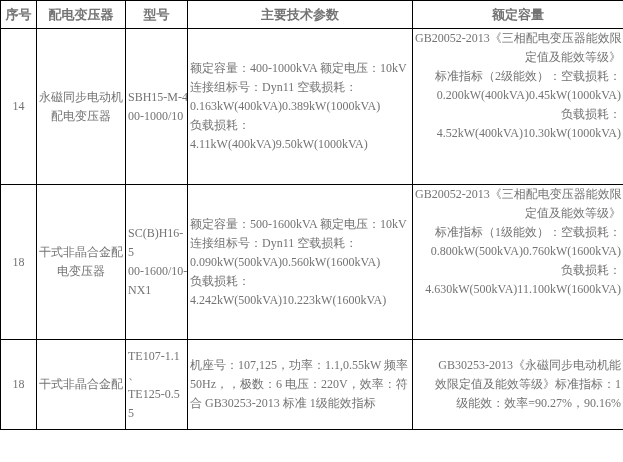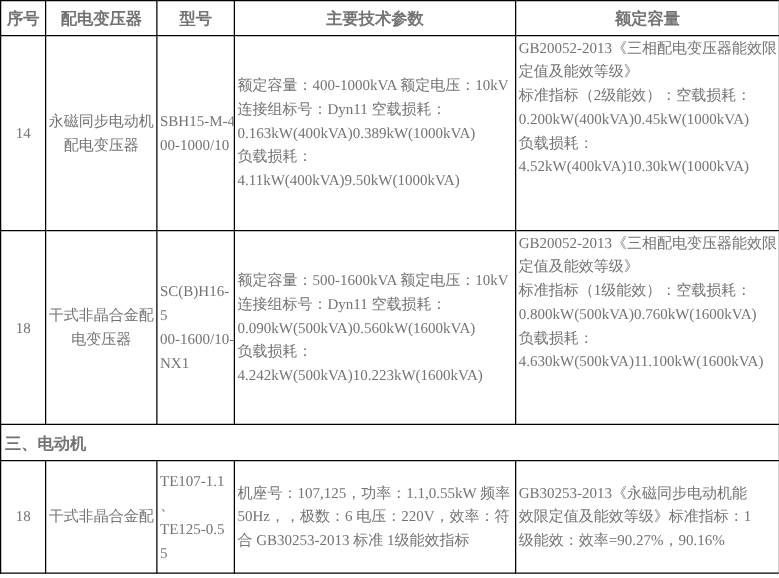--- a/index.html
+++ b/index.html
@@ -37,21 +37,21 @@
   tr.header-row   { height: 28px; }
   tr.row-17       { height: 156px; }
   tr.row-18       { height: 155px; }
   tr.row-section  { height: 29px; }
   tr.row-19       { height: 90px; }
 
   td.c-serial  { text-align: center; vertical-align: middle; }
   td.c-name    { text-align: center; vertical-align: middle; }
   td.c-model   { text-align: left;   vertical-align: middle; }
   td.c-params  { text-align: left;   vertical-align: middle; margin-left: 12px; }
-  td.c-standard{ text-align: left;   vertical-align: middle; }
+  td.c-standard{ text-align: right;   vertical-align: middle; }
   td.vtop      { vertical-align: top; }
 
   td.c-section {
     font-weight: bold;
     font-size: 13px;
     text-align: left;
     vertical-align: middle;
     padding-left: 3px;
   }
 </style>
@@ -107,23 +107,20 @@
 0.090kW(500kVA)0.560kW(1600kVA)
 负载损耗：
 4.242kW(500kVA)10.223kW(1600kVA)</td>
       <td class="c-standard vtop">GB20052-2013《三相配电变压器能效限
 定值及能效等级》
 标准指标（1级能效）：空载损耗：
 0.800kW(500kVA)0.760kW(1600kVA)
 负载损耗：
 4.630kW(500kVA)11.100kW(1600kVA)</td>
     </tr>
-    <tr class="row-section">
-      <td class="c-section" colspan="5">三、电动机</td>
-    </tr>
     <tr class="row-19">
       <td class="c-serial">18</td>
       <td class="c-name">干式非晶合金配</td>
       <td class="c-model">TE107-1.1
 、
 TE125-0.5
 5</td>
       <td class="c-params">机座号：107,125，功率：1.1,0.55kW 频率：
 50Hz，，极数：6 电压：220V，效率：符
 合 GB30253-2013 标准 1级能效指标</td>

